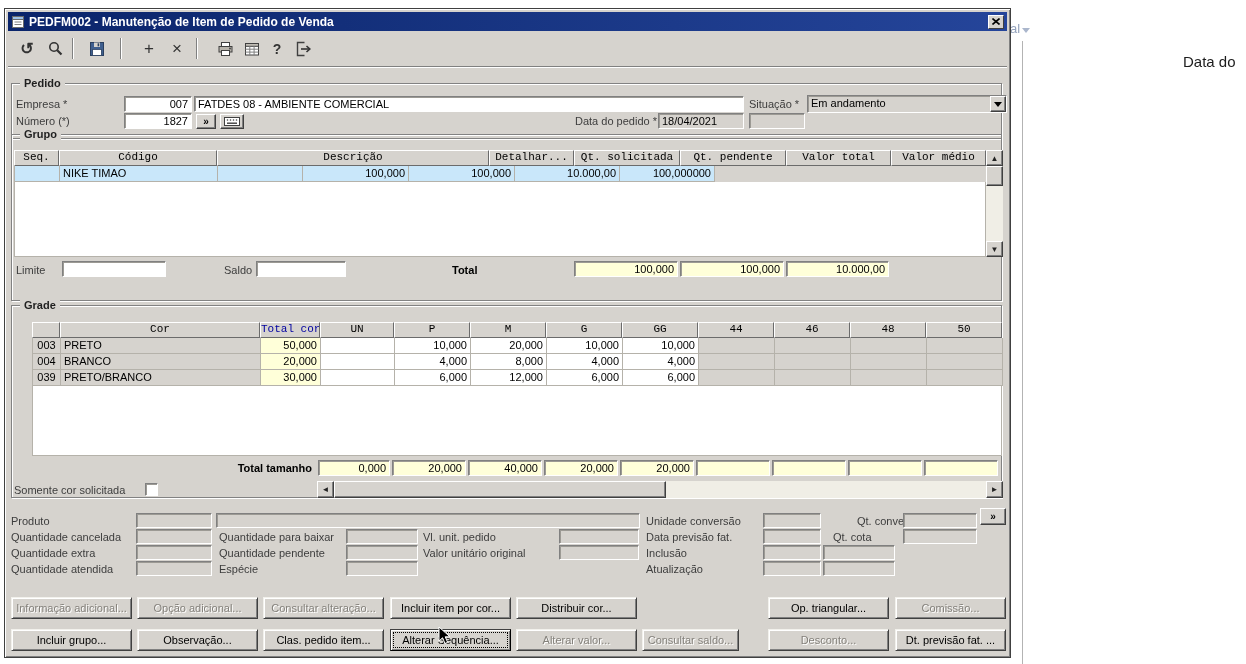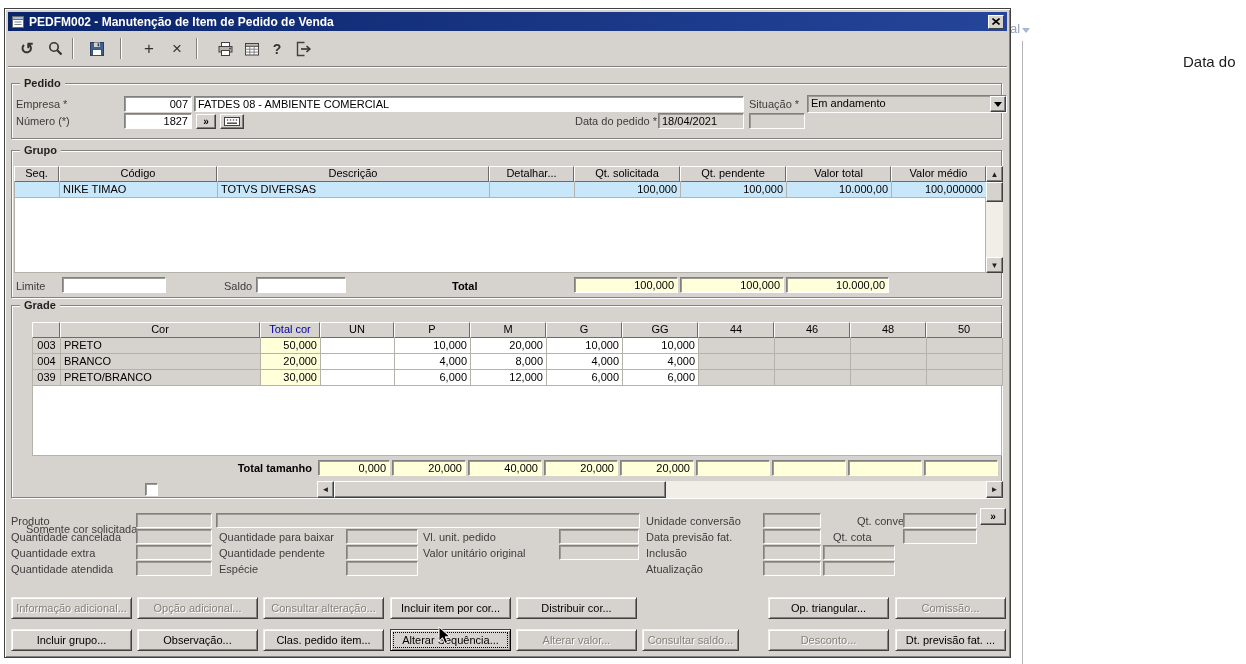--- a/index.html
+++ b/index.html
@@ -30,21 +30,21 @@
   .sunken{background:#fff;border:1px solid;border-color:#808080 #fff #fff #808080;box-shadow:inset 1px 1px 0 #9c9a94;font-size:11px;line-height:12px;padding:1px 3px 0 3px;white-space:nowrap;overflow:hidden;color:#000;}
   .gray{background:#d6d3ce;}
   .yellow{background:#ffffd9;}
   .tr{text-align:right;}
 
   .btn{position:absolute;height:22px;background:#d6d3ce;border:1px solid;border-color:#f2f1ec #404040 #404040 #f2f1ec;box-shadow:inset 1px 1px 0 #fff,inset -1px -1px 0 #808080;font-size:11px;color:#000;display:flex;align-items:center;justify-content:center;white-space:nowrap;overflow:hidden;}
   .btn.disabled{color:#84817b;text-shadow:1px 1px 0 #fff;}
   .btn.focused{border-color:#404040 #000 #000 #404040;outline:1px dotted #000;outline-offset:-4px;}
   .smbtn{position:absolute;background:#d6d3ce;border:1px solid;border-color:#fff #404040 #404040 #fff;box-shadow:inset -1px -1px 0 #808080;font-size:10px;font-weight:bold;display:flex;align-items:center;justify-content:center;color:#000;}
 
-  .thead{display:flex;height:16px;}
+  .thead{display:flex;height:16px;font-family:Liberation Mono, monospace;}
   .hcell{background:#d6d3ce;border:1px solid;border-color:#fff #6b6b6b #6b6b6b #fff;font-size:11px;line-height:13px;text-align:center;overflow:hidden;white-space:nowrap;flex:0 0 auto;color:#000;}
   .hdr-blue{color:#0000a0;}
   .trow{display:flex;height:16px;border-left:1px solid #b5b2aa;}
   .cell{border-right:1px solid #b5b2aa;border-bottom:1px solid #b5b2aa;font-size:11px;line-height:15px;padding:0 3px;overflow:hidden;white-space:nowrap;flex:0 0 auto;color:#000;background:#fff;}
   .selrow .cell{background:#c9e7fa;}
   .cg{background:#d6d3ce;}
   .cy{background:#ffffd9;}
   .cc{text-align:center;}
 
   .sbtn{background:#d6d3ce;border:1px solid;border-color:#fff #404040 #404040 #fff;box-shadow:inset -1px -1px 0 #808080;display:flex;align-items:center;justify-content:center;font-size:8px;color:#222;flex:0 0 auto;}
@@ -167,38 +167,37 @@
             <circle cx="9.5" cy="3" r="0.8" fill="#404040"></circle>
             <circle cx="12.5" cy="3" r="0.8" fill="#404040"></circle>
             <rect x="3" y="5.5" width="10" height="1.4" fill="#404040"></rect>
           </svg>
       </span>
       <span class="lbl" style="left:563px;top:30px;width:78px;text-align:right;">Data do pedido *</span>
       <div class="abs sunken gray" style="left:646px;top:29px;width:86px;height:16px;">18/04/2021</div>
       <div class="abs sunken gray" style="left:737px;top:29px;width:56px;height:16px;"></div>
     </div>
 
-    <div class="gb" style="left:6px;top:141px;width:991px;height:148px;">
+    <div class="gb" style="left:6px;top:125px;width:991px;height:167px;">
       <span class="legend">Grupo</span>
 
       <div class="abs" style="left:2px;top:15px;width:972px;">
         <div class="thead">
           <span class="hcell" style="width:45px;">Seq.</span>
           <span class="hcell" style="width:158px;">Código</span>
           <span class="hcell" style="width:272px;">Descrição</span>
           <span class="hcell" style="width:85px;">Detalhar...</span>
           <span class="hcell" style="width:106px;">Qt. solicitada</span>
           <span class="hcell" style="width:106px;">Qt. pendente</span>
           <span class="hcell" style="width:105px;">Valor total</span>
           <span class="hcell" style="width:95px;">Valor médio</span>
         </div>
         <div class="trow selrow">
           <span class="cell" style="width:45px;"></span>
           <span class="cell" style="width:158px;">NIKE TIMAO</span>
-          <span class="cell" style="width:272px;">TOTVS DIVERSAS</span>
           <span class="cell" style="width:85px;"></span>
           <span class="cell tr" style="width:106px;">100,000</span>
           <span class="cell tr" style="width:106px;">100,000</span>
           <span class="cell tr" style="width:105px;">10.000,00</span>
           <span class="cell tr" style="width:95px;">100,000000</span>
         </div>
         <div style="height:75px;background:#fff;border-left:1px solid #b5b2aa;border-bottom:1px solid #b5b2aa;border-right:1px solid #b5b2aa;"></div>
       </div>
 
       <div class="abs" style="left:974px;top:15px;width:17px;height:107px;display:flex;flex-direction:column;">
@@ -291,21 +290,21 @@
         <span class="sunken yellow tr" style="width:74px;height:16px;margin-right:2px;">20,000</span>
         <span class="sunken yellow tr" style="width:74px;height:16px;margin-right:2px;">40,000</span>
         <span class="sunken yellow tr" style="width:74px;height:16px;margin-right:2px;">20,000</span>
         <span class="sunken yellow tr" style="width:74px;height:16px;margin-right:2px;">20,000</span>
         <span class="sunken yellow" style="width:74px;height:16px;margin-right:2px;"></span>
         <span class="sunken yellow" style="width:74px;height:16px;margin-right:2px;"></span>
         <span class="sunken yellow" style="width:74px;height:16px;margin-right:2px;"></span>
         <span class="sunken yellow" style="width:74px;height:16px;"></span>
       </div>
 
-      <span class="lbl" style="left:14px;top:177px;margin-top:39px;">Somente cor solicitada</span>
+      <span class="lbl" style="left:2px;top:177px;">Somente cor solicitada</span>
       <span class="chk" style="left:133px;top:177px;"></span>
 
       <div class="abs" style="left:305px;top:175px;width:686px;height:17px;display:flex;">
         <span class="sbtn" style="width:17px;">◄</span>
         <span class="thumb" style="width:332px;"></span>
         <span class="track" style="flex:1;"></span>
         <span class="sbtn" style="width:17px;">►</span>
       </div>
     </div>
 

